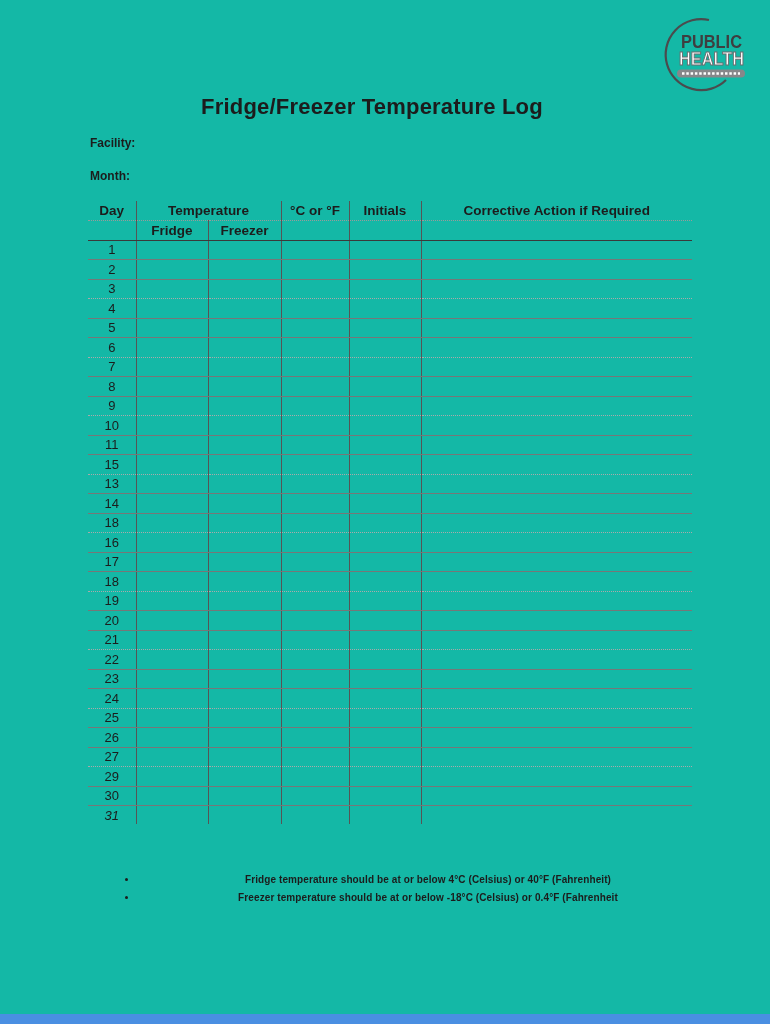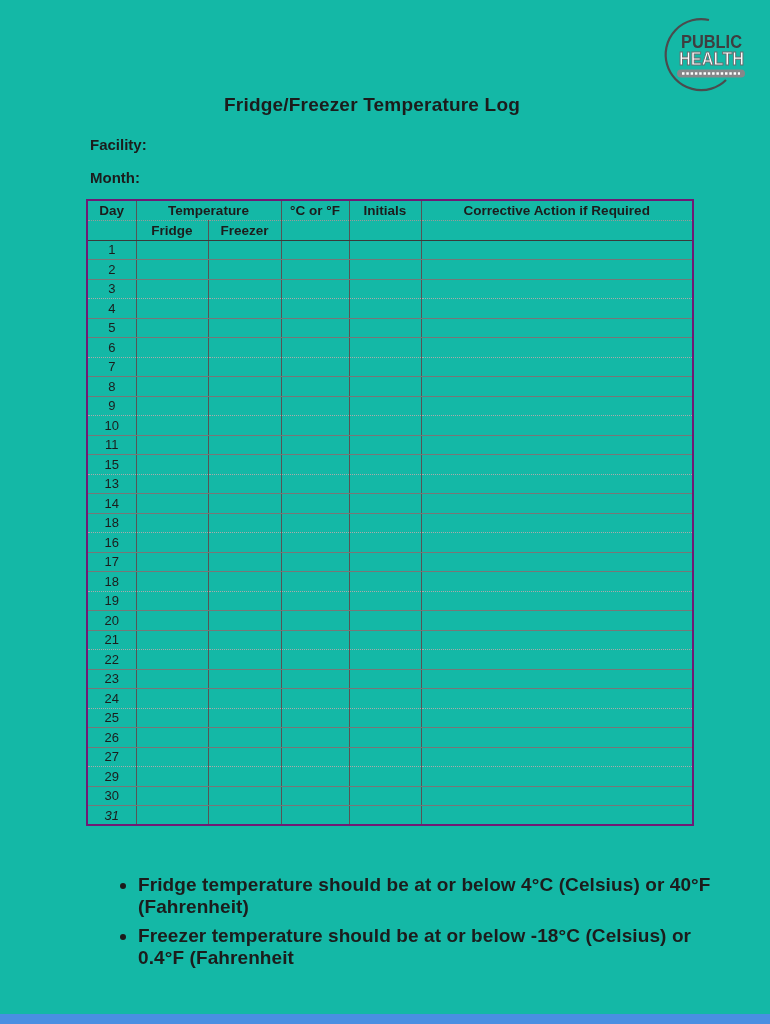--- a/index.html
+++ b/index.html
@@ -24,45 +24,45 @@
     height: 82px;
   }
 
   
   .doc-title {
     position: absolute;
     top: 94px;
     left: 0;
     width: 744px;
     text-align: center;
-    font-size: 19px;
+    font-size: 22px;
     font-weight: bold;
     letter-spacing: 0.2px;
   }
 
   
   .field-label {
     position: absolute;
     left: 90px;
-    font-size: 15px;
+    font-size: 12px;
     font-weight: bold;
   }
   .facility-row { top: 136px; }
   .month-row { top: 169px; }
   .field-value { font-weight: normal; margin-left: 8px; }
 
   
   table.log {
     position: absolute;
     top: 199px;
     left: 86px;
     width: 606px;
     border-collapse: collapse;
     table-layout: fixed;
-    border: 2px solid #701a75;
+    border: 2px solid #14b8a6;
     font-size: 13.5px;
   }
   table.log th, table.log td {
     border-left: 1px solid #555;
     border-right: 1px solid #555;
     padding: 0;
     text-align: center;
     vertical-align: middle;
     overflow: hidden;
     white-space: nowrap;
@@ -87,24 +87,25 @@
   
   .notes {
     position: absolute;
     top: 874px;
     left: 118px;
     width: 600px;
     list-style: disc;
     padding-left: 20px;
   }
   .notes li {
-    font-size: 19px;
+    font-size: 10px;
     font-weight: bold;
     margin-bottom: 7px;
     letter-spacing: 0.1px;
+    text-align: center;
   }
 
   
   .accent-bar {
     position: absolute;
     left: 0;
     bottom: 0;
     width: 100%;
     height: 10px;
   }

